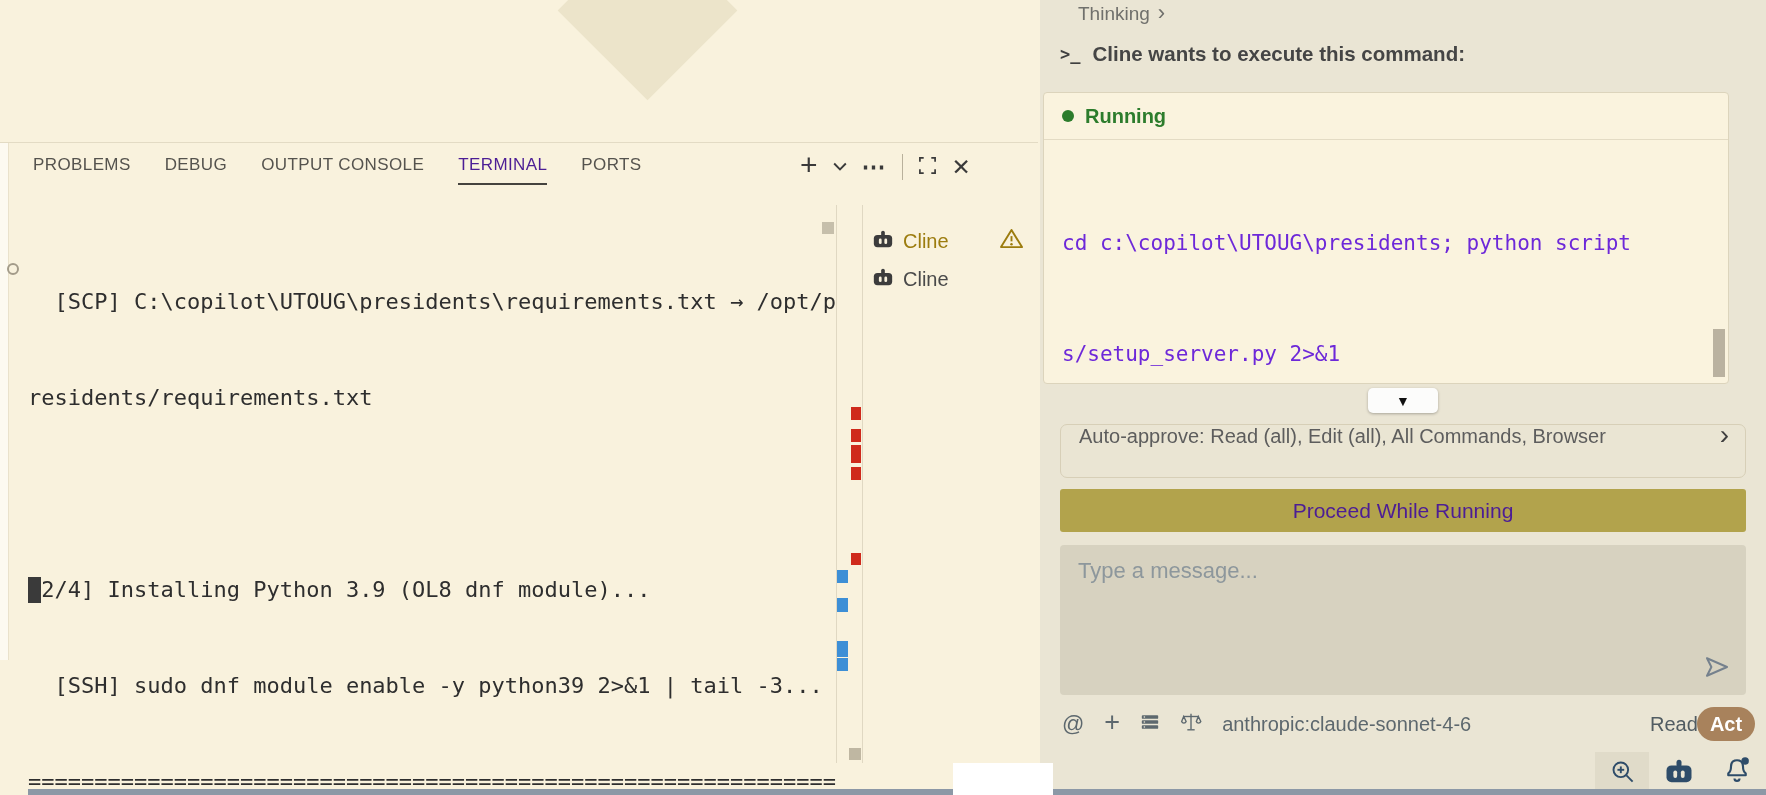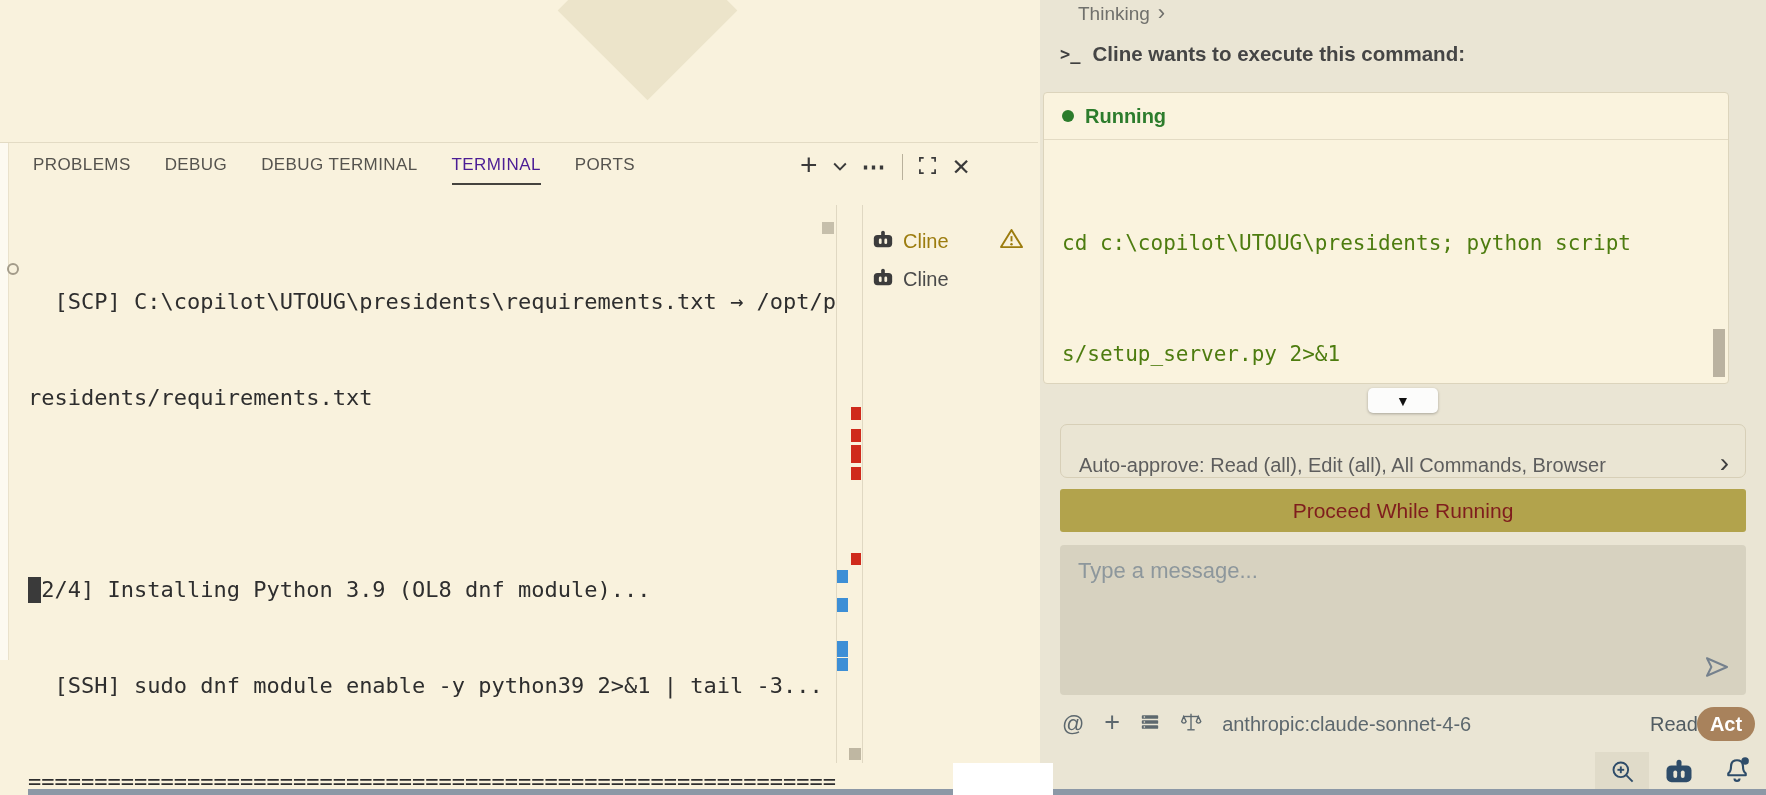--- a/index.html
+++ b/index.html
@@ -59,37 +59,37 @@
   .ask-icon { font-family:"DejaVu Sans Mono",monospace; font-size:17px; font-weight:bold; color:#3f3f3f; }
   .ask-title { font-size:20.5px; font-weight:bold; color:#454545; }
 
   .command-box { position:absolute; left:3px; top:92px; width:686px; height:292px;
                  background:#faf3de; border:1px solid #dcd4bc; border-radius:4px; overflow:hidden; }
   .cmd-header { height:47px; display:flex; align-items:center; gap:11px; padding:0 18px;
                 border-bottom:1px solid #e3dbc4; }
   .run-dot { width:12px; height:12px; border-radius:50%; background:#2c7c2c; }
   .run-label { font-size:20px; font-weight:bold; color:#2c7c2c; }
   .cmd-block { padding:11px 18px 8px; font-family:"DejaVu Sans Mono",monospace; font-size:21px;
-               line-height:37px; color:#4d7c0f; white-space:pre; border-bottom:7px solid #b91c1c; }
+               line-height:37px; color:#6d28d9; white-space:pre; border-bottom:7px solid #b91c1c; }
   .cmd-scroll-thumb { position:absolute; right:3px; bottom:6px; width:12px; height:48px; background:#bab2a0; }
 
   .scroll-pill { position:absolute; left:328px; top:388px; width:70px; height:25px; background:#fcfcfb;
                  border-radius:5px; box-shadow:0 1px 3px rgba(0,0,0,.28); display:flex;
                  align-items:center; justify-content:center; font-size:14px; color:#111; }
 
   .auto-approve { position:absolute; left:20px; top:424px; width:686px; height:54px;
                   background:#eae5d3; border:1px solid #d7cfb7; border-radius:7px;
-                  display:flex; align-items:flex-end; }
+                  display:flex; align-items:flex-start; }
   .aa-label { flex:1; padding-left:18px; font-size:20px; color:#5d5d5d; white-space:nowrap;
               overflow:hidden; }
   .aa-chevron { padding-right:16px; font-size:28px; color:#3f3f3f; line-height:1; margin-top:-4px; }
 
   .proceed-btn { position:absolute; left:20px; top:489px; width:686px; height:43px;
                  background:#b2a34c; border-radius:3px; display:flex; align-items:center;
-                 justify-content:center; font-size:21px; color:#7f1d1d; cursor:pointer; }
+                 justify-content:center; font-size:21px; color:#4c1d95; cursor:pointer; }
 
   .input-box { position:absolute; left:20px; top:545px; width:686px; height:150px;
                background:#d7d2c0; border-radius:4px; }
   .input-placeholder { position:absolute; left:18px; top:13px; font-size:22px; color:#8d979c; }
   .input-hint { position:absolute; left:18px; bottom:13px; right:70px; font-size:19.5px;
                 color:#a4ab9e; white-space:nowrap; overflow:hidden; }
   .send-btn { position:absolute; right:14px; bottom:9px; }
 
   .tool-row { position:absolute; left:22px; top:706px; height:36px; display:flex;
               align-items:center; gap:20px; color:#5d686e; }
@@ -118,21 +118,21 @@
   <div class="editor-area">
     <div class="diamond"></div>
   </div>
   <div class="left-gutter"></div>
 
   <section class="terminal-panel">
 
     <div class="panel-tabs">
       <span class="ptab">PROBLEMS</span>
       <span class="ptab">DEBUG</span>
-      <span class="ptab">DEBUG TERMINAL</span>
+      <span class="ptab">OUTPUT CONSOLE</span>
       <span class="ptab active">TERMINAL</span>
       <span class="ptab">PORTS</span>
     </div>
 
     <div class="term-actions">
       <span class="ta-plus">+</span>
       <span>
         <svg width="14" height="10" viewBox="0 0 12 8">
             <path d="M1 1 L6 6 L11 1" stroke="#3a3a3a" stroke-width="1.6" fill="none"></path>
           </svg>

